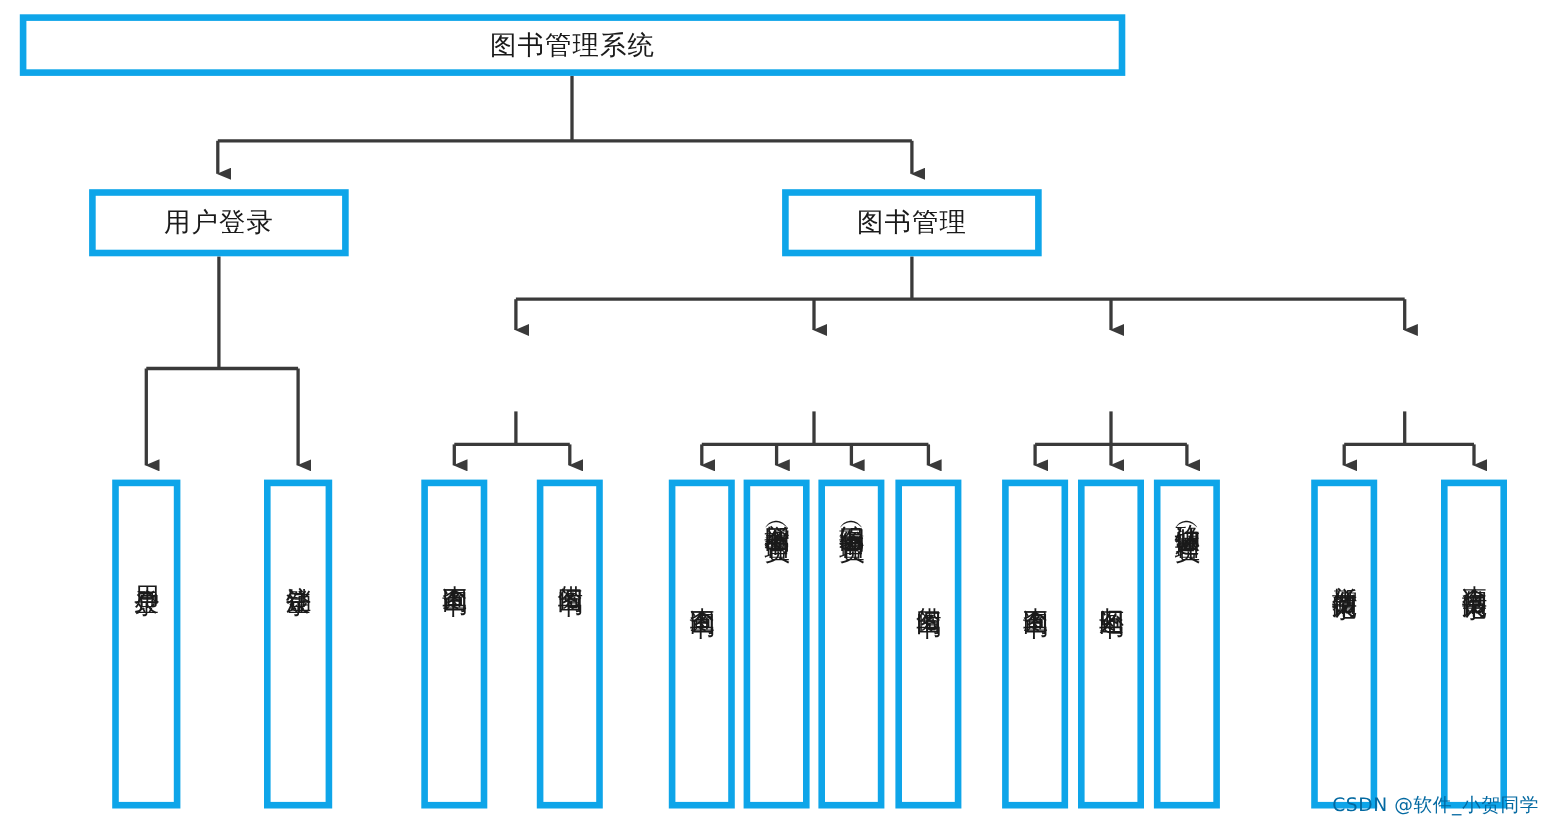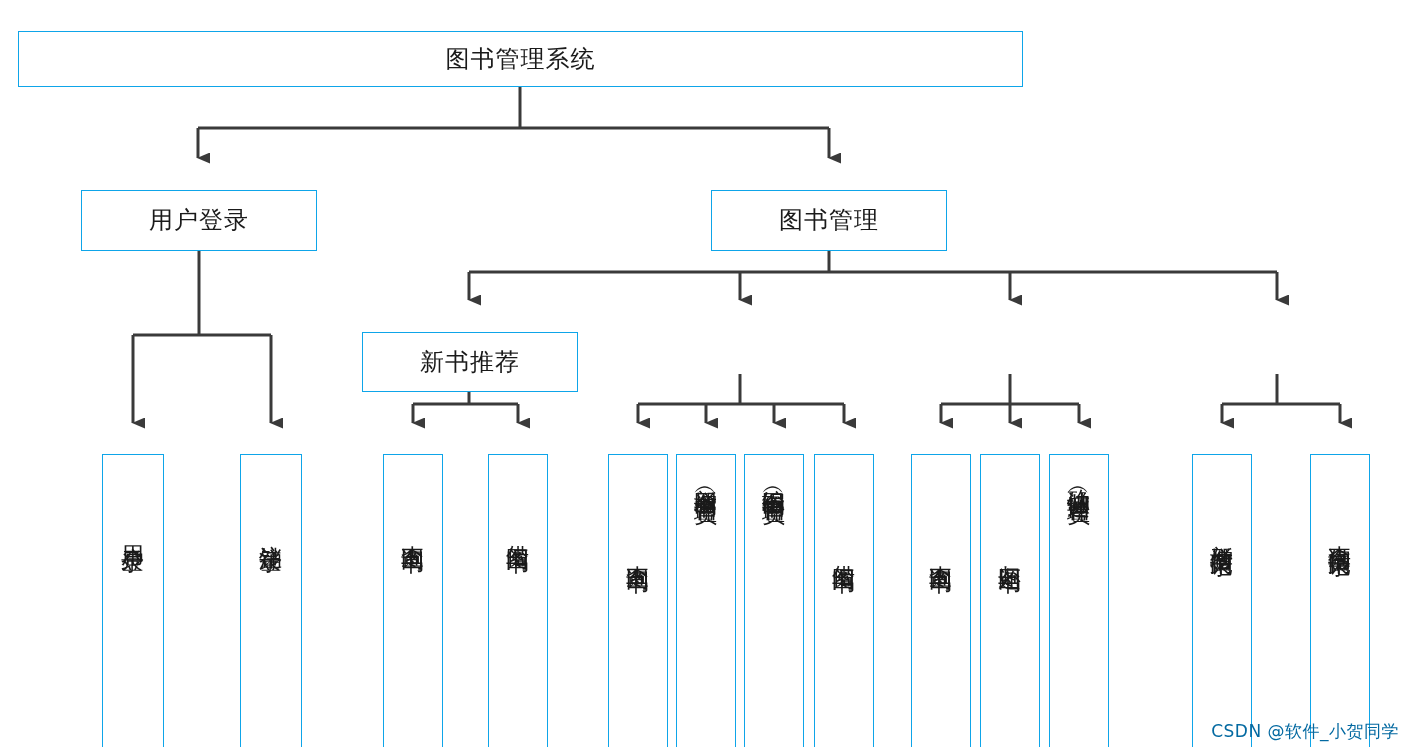--- a/index.html
+++ b/index.html
@@ -23,26 +23,25 @@
     left: 0;
     top: 0;
     width: 1405px;
     height: 747px;
     pointer-events: none;
   }
   .node {
     position: absolute;
     box-sizing: border-box;
     background: #ffffff;
-    border: 1px solid #0ea5e9;
+    border: 6px solid #0ea5e9;
     display: flex;
     align-items: center;
     justify-content: center;
     color: #1a1a1a;
-    margin-top: 18px;
   }
   .node.horiz {
     font-size: 24px;
     letter-spacing: 1px;
     line-height: 1.2;
   }
   .node.vert {
     align-items: flex-start;
     justify-content: center;
     padding-top: 12px;
@@ -135,23 +134,20 @@
     <span>图书管理系统</span>
   </div>
 
   <div class="node horiz" style="left:81px; top:172px; width:236px; height:61px;">
     <span>用户登录</span>
   </div>
   <div class="node horiz" style="left:711px; top:172px; width:236px; height:61px;">
     <span>图书管理</span>
   </div>
 
-  <div class="node horiz" style="left:362px; top:314px; width:216px; height:60px;">
-    <span>新书推荐</span>
-  </div>
 
   <div class="node vert mid" style="left:102px; top:436px; width:62px; height:299px;">
     <span class="vtext">用户登录</span>
   </div>
   <div class="node vert mid" style="left:240px; top:436px; width:62px; height:299px;">
     <span class="vtext">注销登录</span>
   </div>
 
   <div class="node vert mid" style="left:383px; top:436px; width:60px; height:299px;">
     <span class="vtext">查询图书</span>

